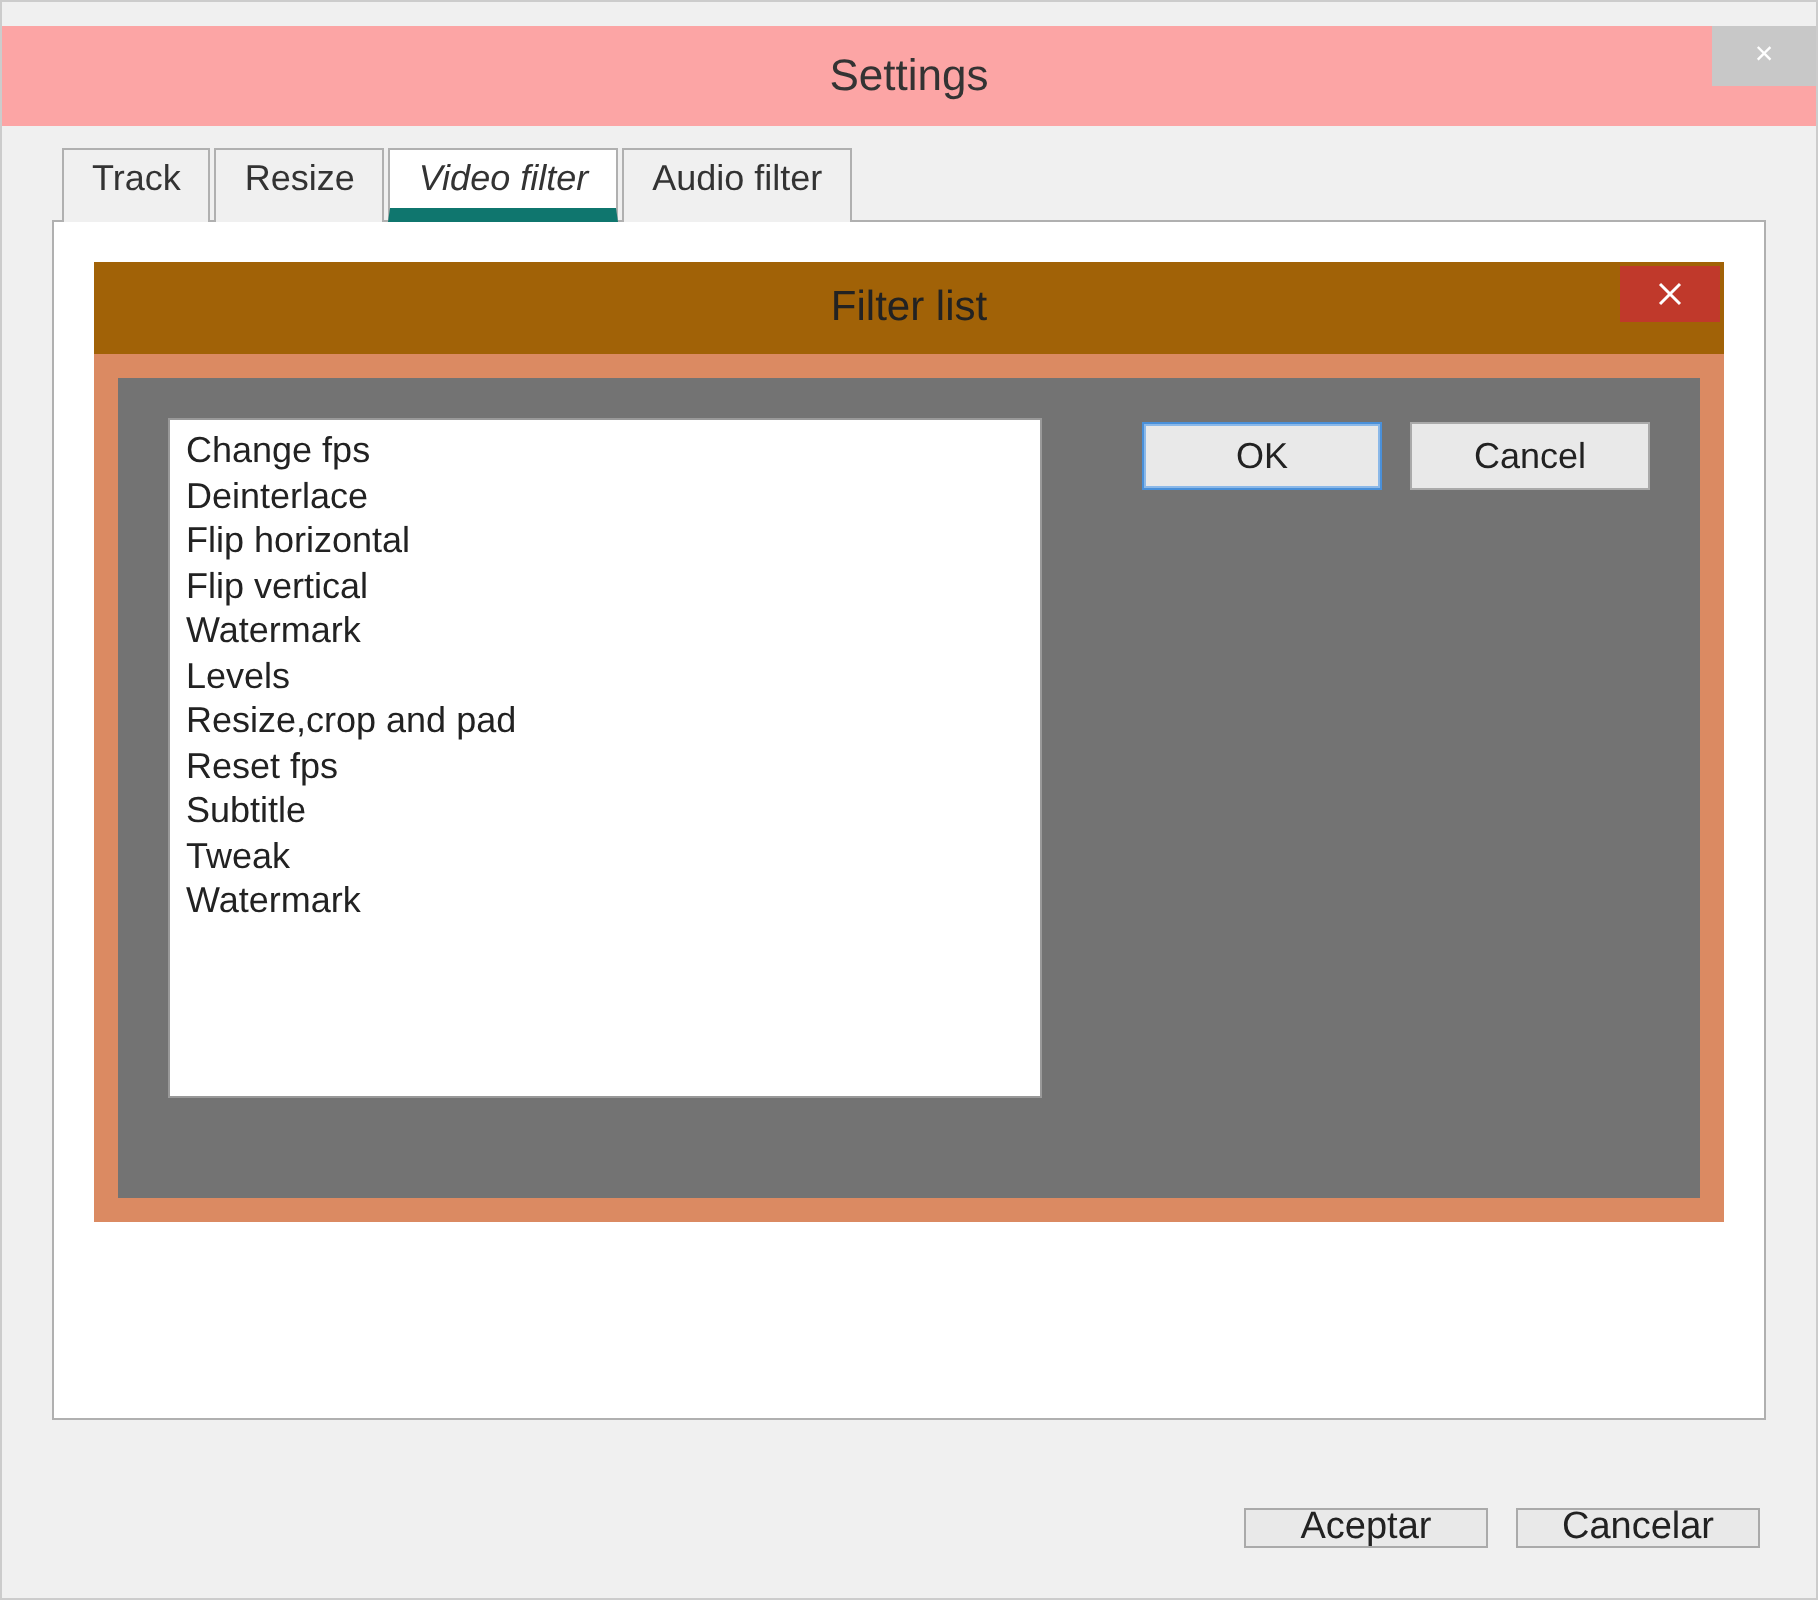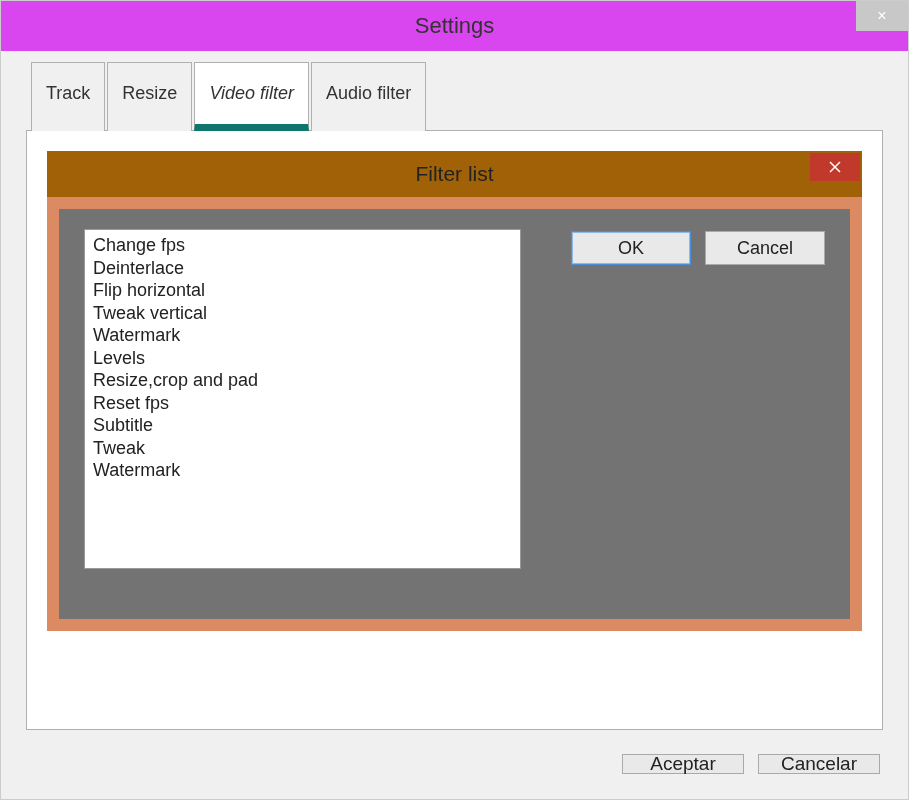--- a/index.html
+++ b/index.html
@@ -20,21 +20,22 @@
       background: #f0f0f0;
       border: 1px solid #ccc;
       position: relative;
     }
     .titlebar {
       height: 50px;
       display: flex;
       align-items: center;
       justify-content: center;
       position: relative;
-      background: #d946ef;
+      background: #fca5a5;
+      margin-top: 12px;
     }
     .titlebar-text {
       font-size: 22px;
       color: #333;
     }
     .titlebar-close {
       position: absolute;
       right: 0;
       top: 0;
       width: 52px;
@@ -53,21 +54,21 @@
     .tab-container {
       position: relative;
     }
     .tab-strip {
       display: flex;
       position: relative;
       z-index: 2;
       margin-left: 5px;
     }
     .tab {
-      padding: 20px 14px;
+      padding: 4px 14px;
       font-size: 18px;
       color: #333;
       background: #f0f0f0;
       border: 1px solid #b0b0b0;
       border-bottom: none;
       margin-right: 2px;
       cursor: pointer;
       position: relative;
       top: 1px;
     }
@@ -209,21 +210,21 @@
                 <line x1="11" y1="1" x2="1" y2="11" stroke="#fff" stroke-width="1.5"></line>
               </svg>
             </div>
           </div>
           <div class="dialog-body-wrap">
             <div class="dialog-body">
               <div class="listbox">
                 <div class="listitem">Change fps</div>
                 <div class="listitem">Deinterlace</div>
                 <div class="listitem">Flip horizontal</div>
-                <div class="listitem">Tweak vertical</div>
+                <div class="listitem">Flip vertical</div>
                 <div class="listitem">Watermark</div>
                 <div class="listitem">Levels</div>
                 <div class="listitem">Resize,crop and pad</div>
                 <div class="listitem">Reset fps</div>
                 <div class="listitem">Subtitle</div>
                 <div class="listitem">Tweak</div>
                 <div class="listitem">Watermark</div>
               </div>
               <div class="dialog-buttons">
                 <div class="btn primary">

